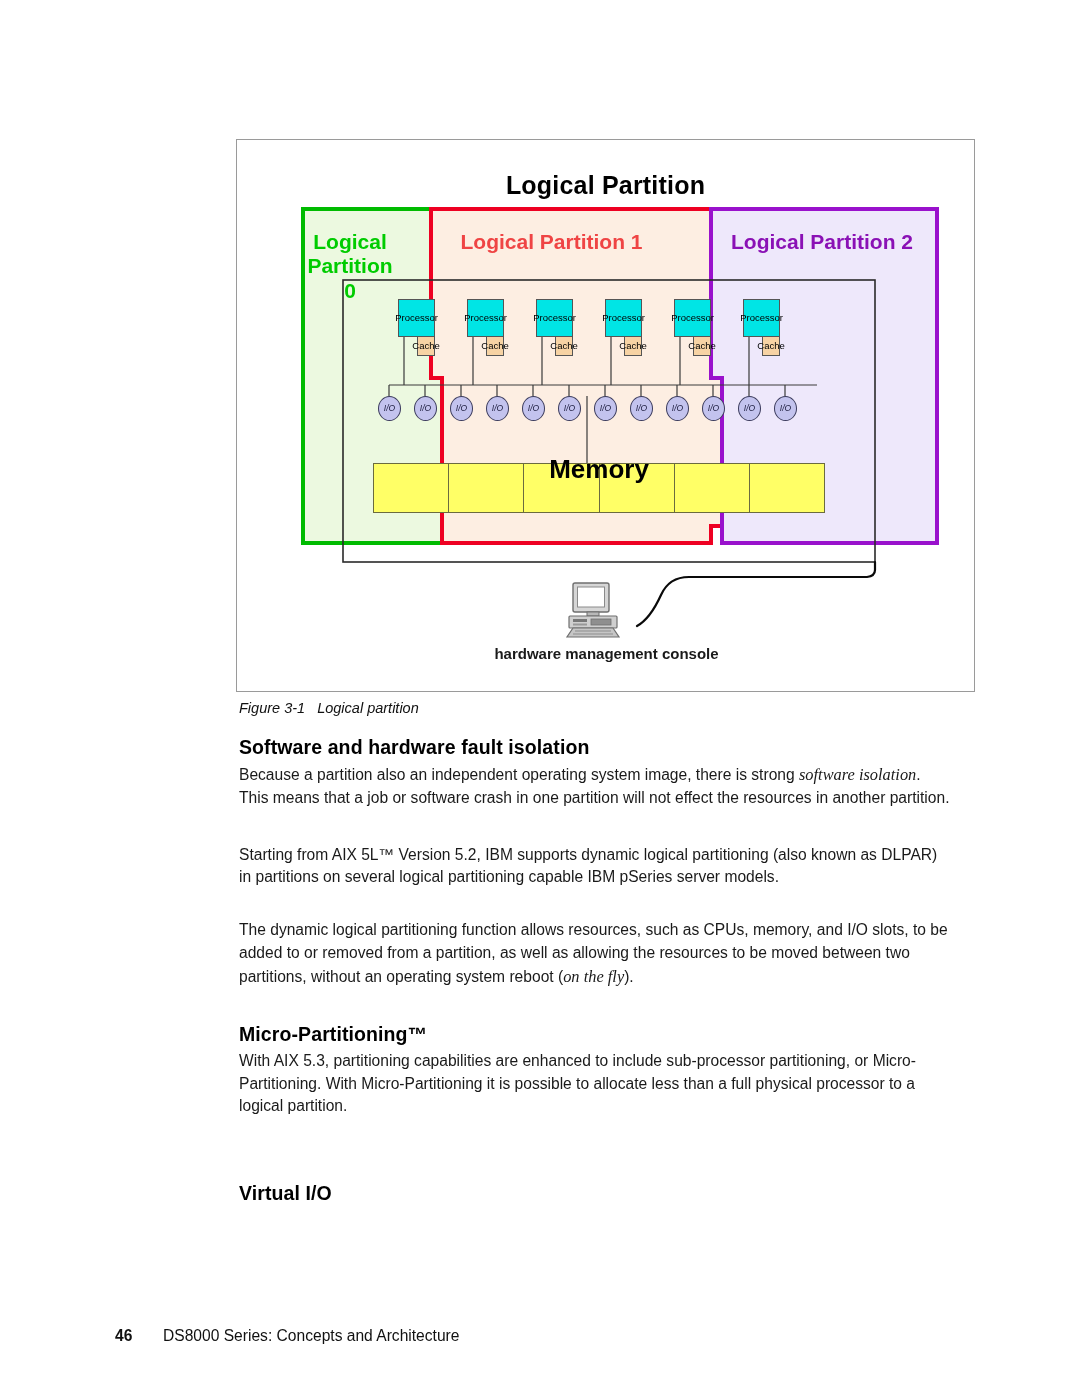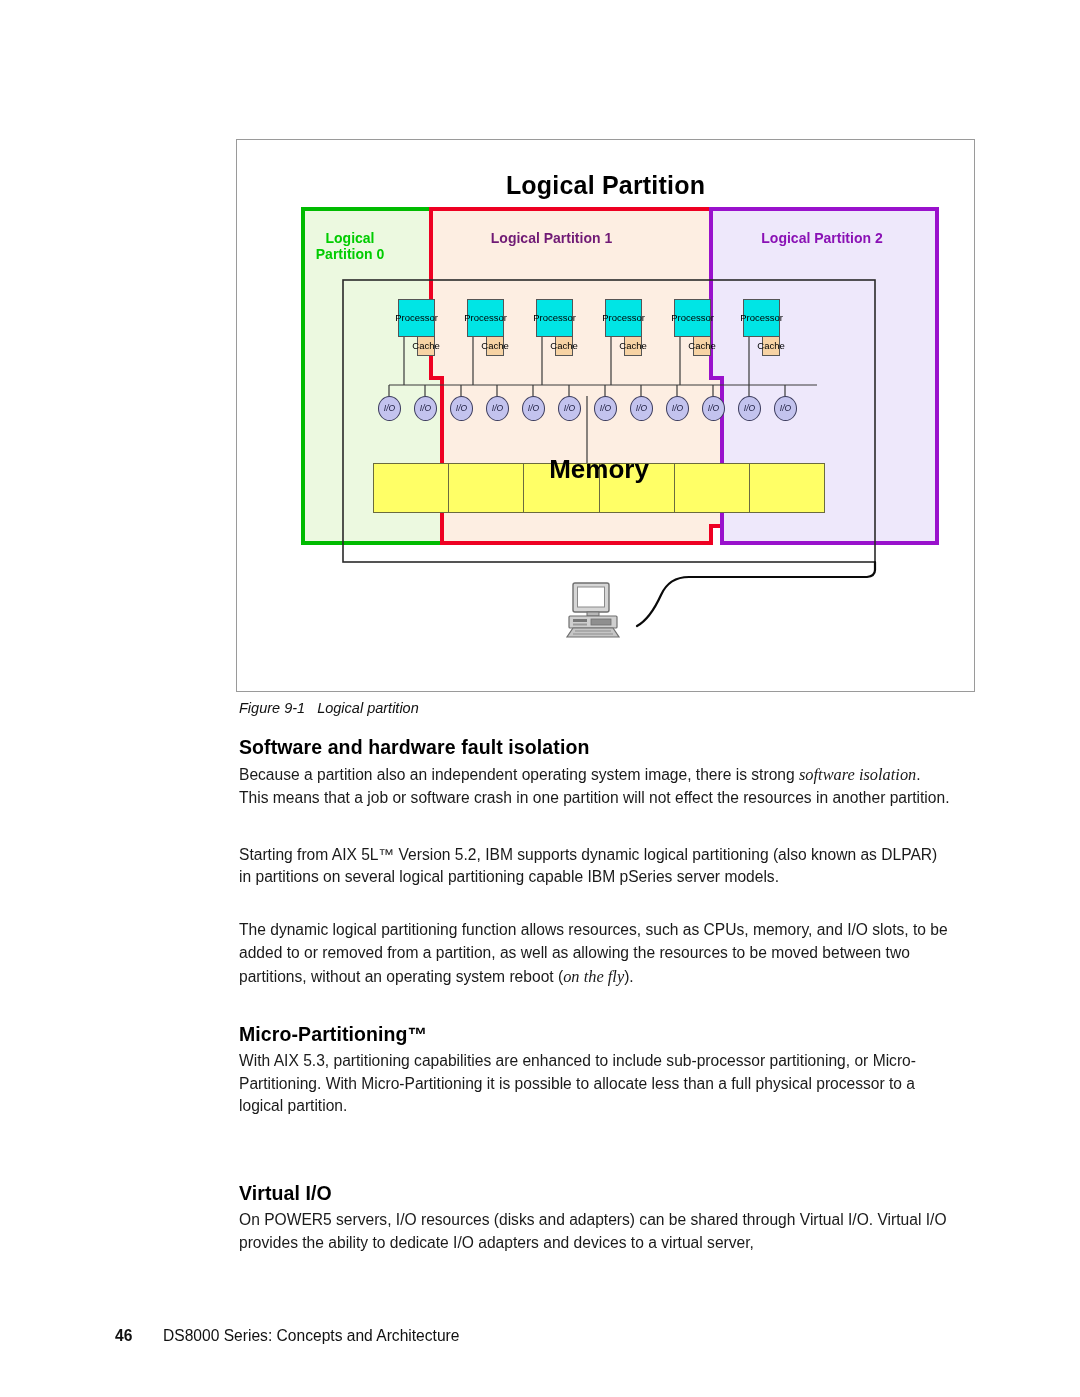--- a/index.html
+++ b/index.html
@@ -131,27 +131,27 @@
     justify-content: center;
     font-size: 26px;
     font-weight: bold;
     color: #000;
     pointer-events: none;
   }
 
   
   .part-label {
     position: absolute;
-    font-size: 14px;
+    font-size: 21px;
     font-weight: bold;
     line-height: 1.16;
     text-align: center;
   }
   #lp0-label { left: 66px;  top: 90px;  width: 94px; color: #00cc00; }
-  #lp1-label { left: 172px; top: 90px;  width: 285px; color: #701a75; }
+  #lp1-label { left: 172px; top: 90px;  width: 285px; color: #ef4444; }
   #lp2-label { left: 470px; top: 90px;  width: 230px; color: #8a11b5; }
 
   
   #hmc-icon {
     position: absolute;
     left: 328px;
     top: 441px;
     width: 56px;
     height: 58px;
   }
@@ -324,24 +324,25 @@
 
       <rect x="4" y="35" width="48" height="12" rx="1" fill="#cfcfcf" stroke="#6f6f6f" stroke-width="1.2"></rect>
       <rect x="8" y="38" width="14" height="3" fill="#777777"></rect>
       <rect x="8" y="42.5" width="14" height="2" fill="#999999"></rect>
       <rect x="26" y="38" width="20" height="6" fill="#8f8f8f" stroke="#6f6f6f" stroke-width="0.8"></rect>
 
       <polygon points="2,56 54,56 48,47 8,47" fill="#c6c6c6" stroke="#6f6f6f" stroke-width="1.2"></polygon>
       <line x1="10" y1="50" x2="46" y2="50" stroke="#8d8d8d" stroke-width="1"></line>
       <line x1="8" y1="53" x2="48" y2="53" stroke="#8d8d8d" stroke-width="1"></line>
     </svg>
+    <div id="hmc-caption">hardware management console</div>
   </div>
 </div>
 
-<div id="figure-caption">Figure 9-1   Logical partition</div>
+<div id="figure-caption">Figure 3-1   Logical partition</div>
 
 <div id="content">
 
   <h2 class="sec-head">Software and hardware fault isolation</h2>
   <p class="body"><span>Because a partition also an independent operating system image, there is strong </span><span class="ital-serif">software isolation</span><span>. This means that a job or software crash in one partition will not effect the resources in another partition.</span></p>
 
   <div class="gap-lg"></div>
 
   <p class="body">Starting from AIX 5L™ Version 5.2, IBM supports dynamic logical partitioning (also known as DLPAR) in partitions on several logical partitioning capable IBM pSeries server models.</p>
 
@@ -353,19 +354,18 @@
 
   <h2 class="sec-head">Micro-Partitioning™</h2>
   <p class="body">With AIX 5.3, partitioning capabilities are enhanced to include sub-processor partitioning, or Micro-Partitioning. With Micro-Partitioning it is possible to allocate less than a full physical processor to a logical partition.</p>
 
   <div class="gap-md"></div>
 
 
   <div class="gap-lg"></div>
 
   <h2 class="sec-head">Virtual I/O</h2>
-  <p class="body">On POWER5 servers, I/O resources (disks and adapters) can be shared through Virtual I/O. Virtual I/O provides the ability to dedicate I/O adapters and devices to a virtual server,</p>
 </div>
 
 <div id="footer">
   <span id="footer-pageno">46</span>
   <span id="footer-title">DS8000 Series: Concepts and Architecture</span>
 </div>
 
 </body></html>

